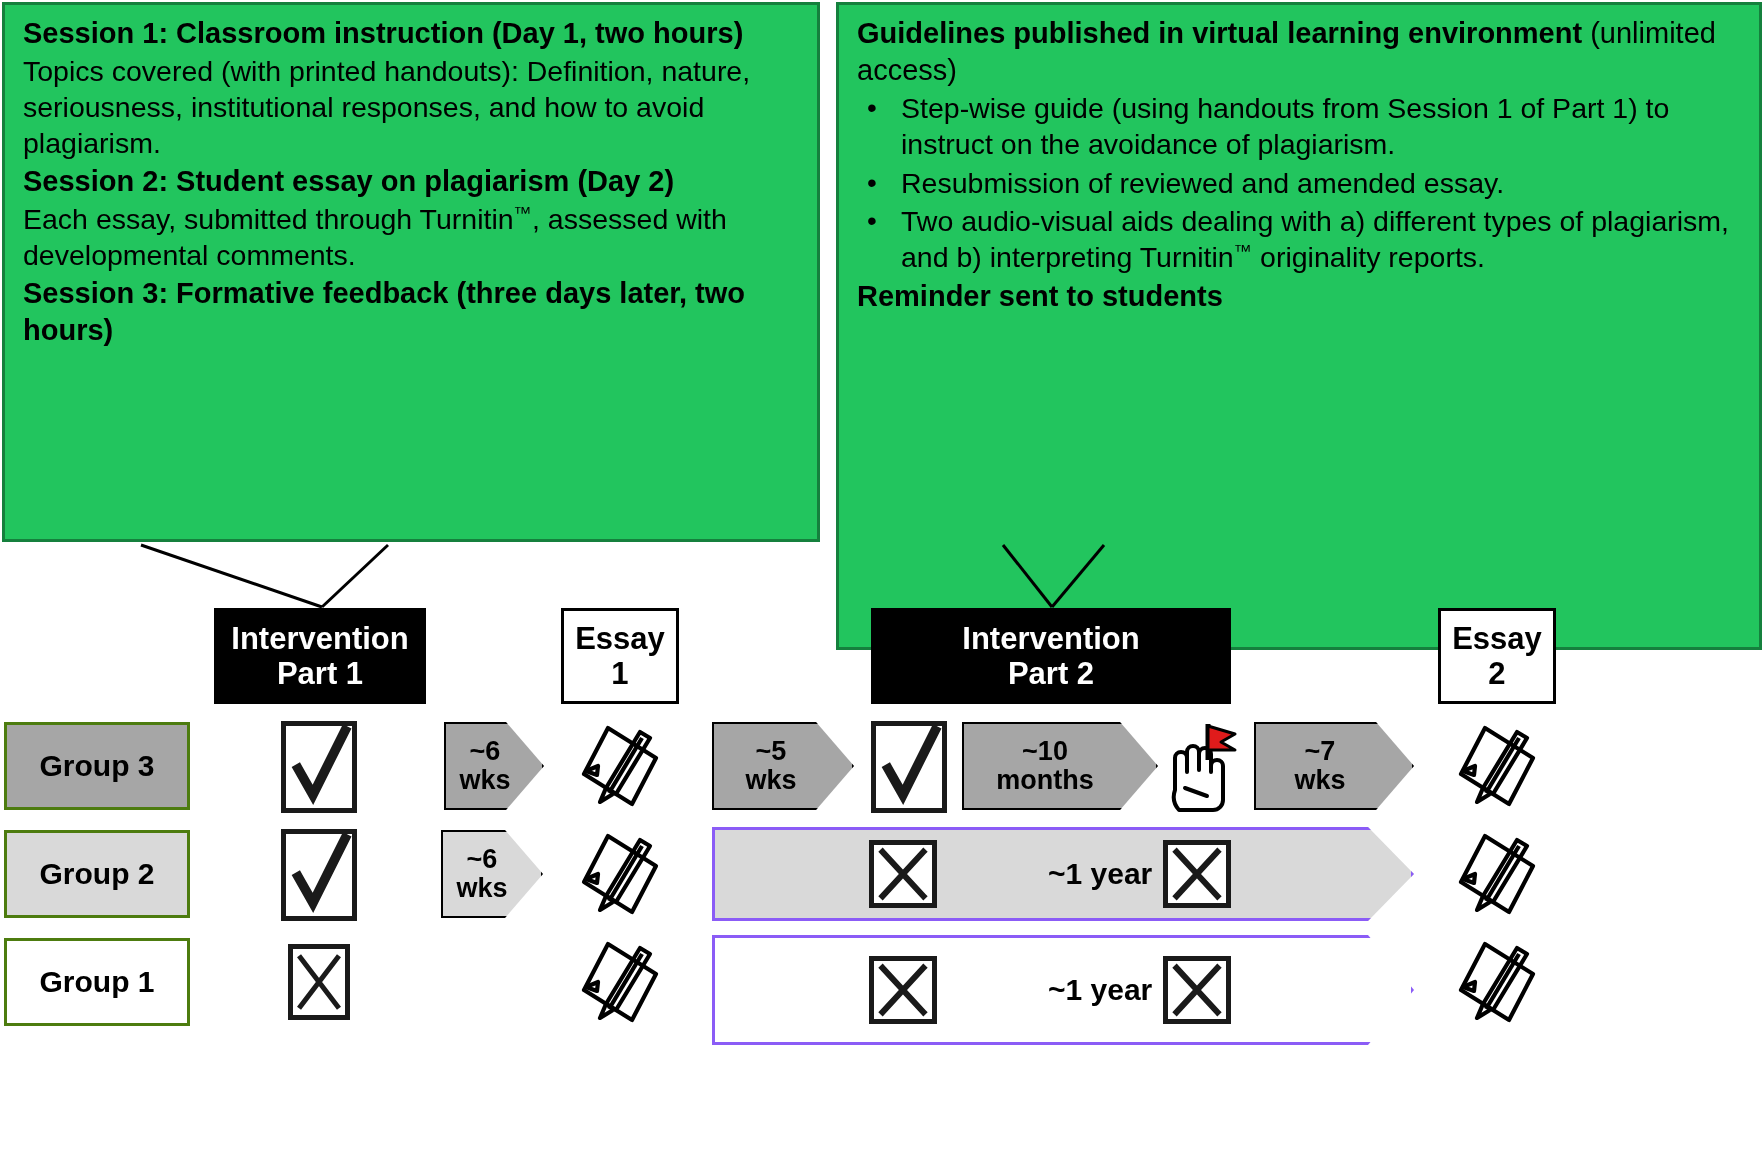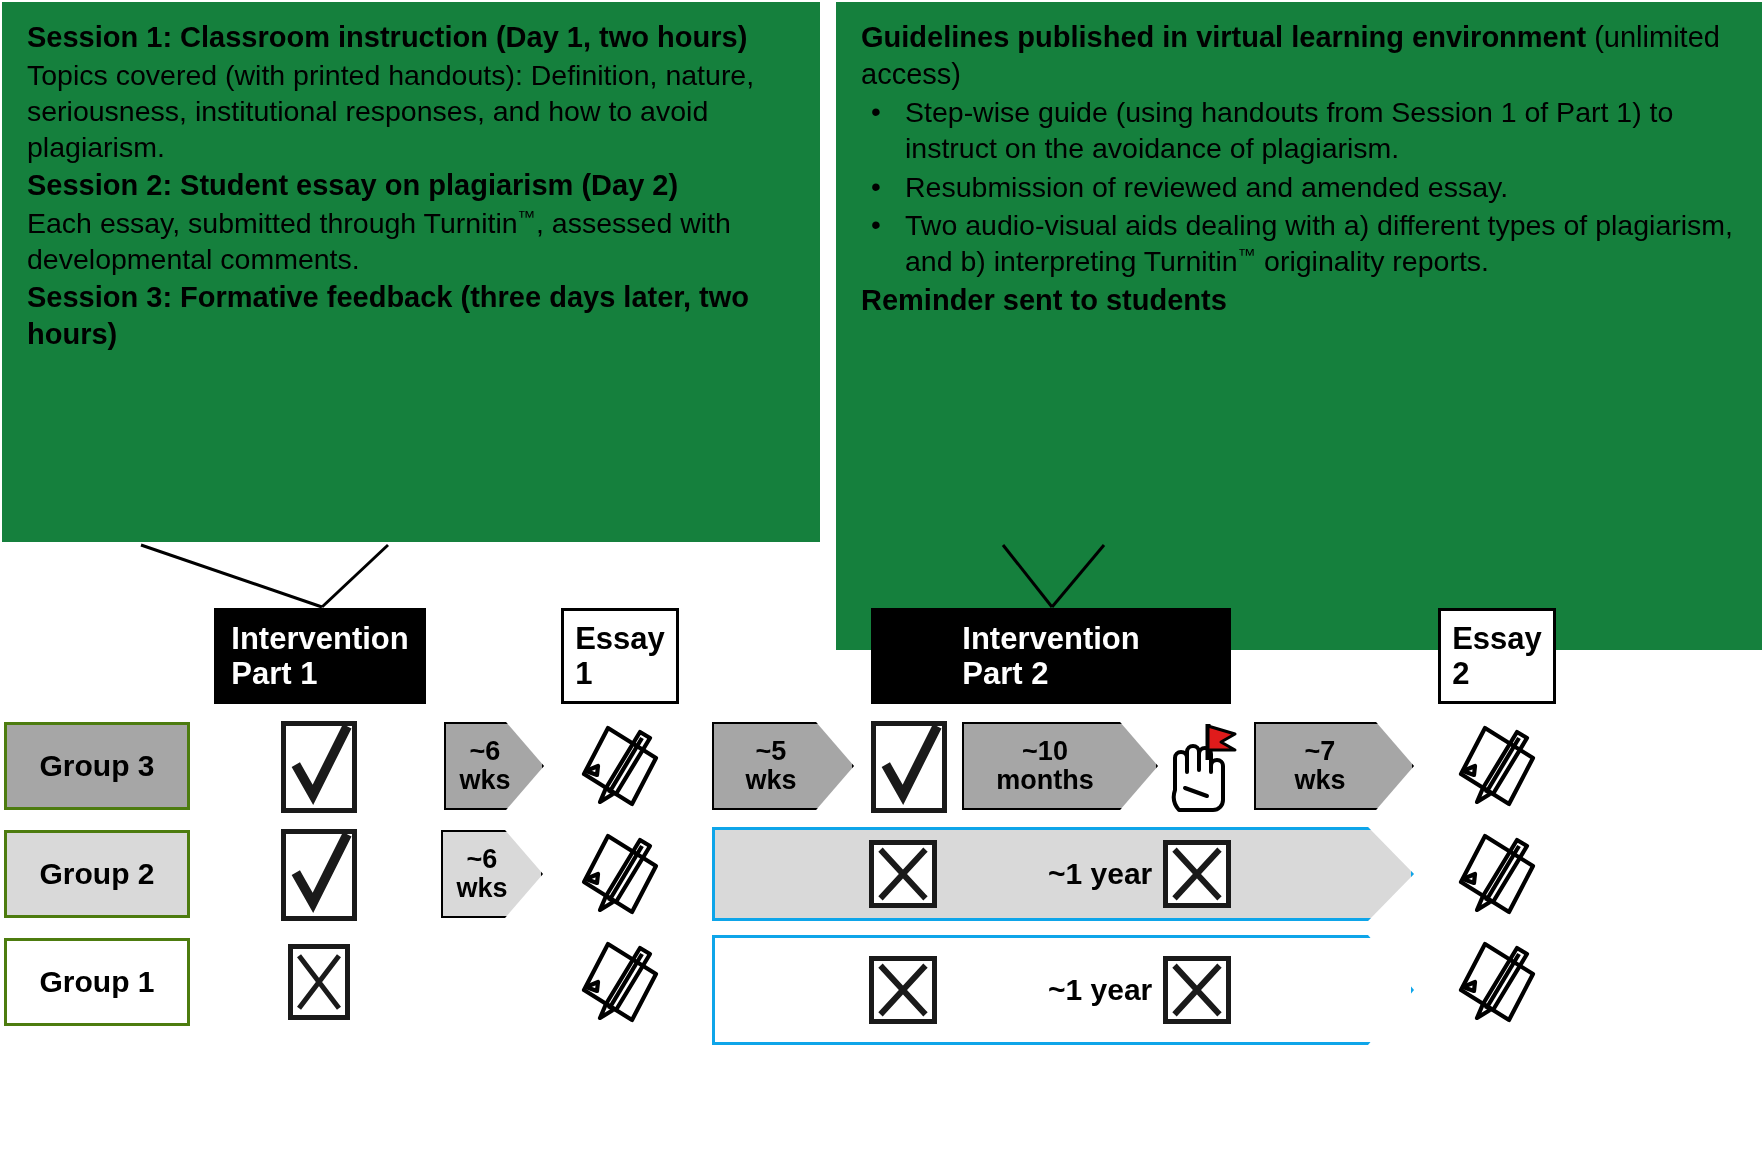--- a/index.html
+++ b/index.html
@@ -16,22 +16,22 @@
   }
 
   
   #top-panels {
     position: absolute;
     left: 0; top: 0;
     width: 1762px; height: 545px;
   }
   .panel {
     position: absolute;
-    border: 7px solid #15803d;
-    background: #15803d;
+    border: 3px solid #15803d;
+    background: #22c55e;
     padding: 10px 14px 8px 18px;
   }
   #panel-left  { left: 2px;   top: 2px; width: 818px;  height: 540px; }
   #panel-right { left: 836px; top: 2px; width: 926px;  height: 648px; }
 
   .p-head {
     font-weight: bold;
     font-size: 29px;
     line-height: 1.26;
     margin: 0 0 1px 0;
@@ -66,21 +66,21 @@
 
   
   #connectors { position: absolute; left: 0; top: 0; width: 1762px; height: 1158px; pointer-events: none; }
 
   
   #timeline { position: absolute; left: 0; top: 0; width: 1762px; height: 1158px; }
 
   .hdr-box {
     position: absolute;
     display: flex; align-items: center; justify-content: center;
-    text-align: left;
+    text-align: center;
     font-weight: bold;
     line-height: 1.14;
     font-size: 31px;
   }
   .hdr-black { background: #000; color: #fff; border: 2px solid #000; }
   .hdr-white { background: #fff; color: #000; border: 3px solid #000; }
 
   #hdr-int1   { left: 214px;  top: 608px; width: 212px; height: 96px;  }
   #hdr-essay1 { left: 561px;  top: 608px; width: 118px; height: 96px;  }
   #hdr-int2   { left: 871px;  top: 608px; width: 360px; height: 96px;  }
@@ -115,21 +115,21 @@
     border: 2px solid #000;
     clip-path: polygon(0 0, calc(100% - 38px) 0, 100% 50%, calc(100% - 38px) 100%, 0 100%);
   }
   .chev.gray-d  { background: #a6a6a6; }
   .chev.gray-l  { background: #d9d9d9; }
   .chev .clabel { position: relative; }
 
   
   .band {
     position: absolute;
-    border: 3px solid #0ea5e9;
+    border: 3px solid #8b5cf6;
     clip-path: polygon(0 0, calc(100% - 46px) 0, 100% 50%, calc(100% - 46px) 100%, 0 100%);
   }
   .band .band-text {
     position: absolute;
     font-weight: bold; font-size: 30px;
     top: 50%; transform: translateY(-50%);
   }
 
   
   .essay-icon { position: absolute; }

